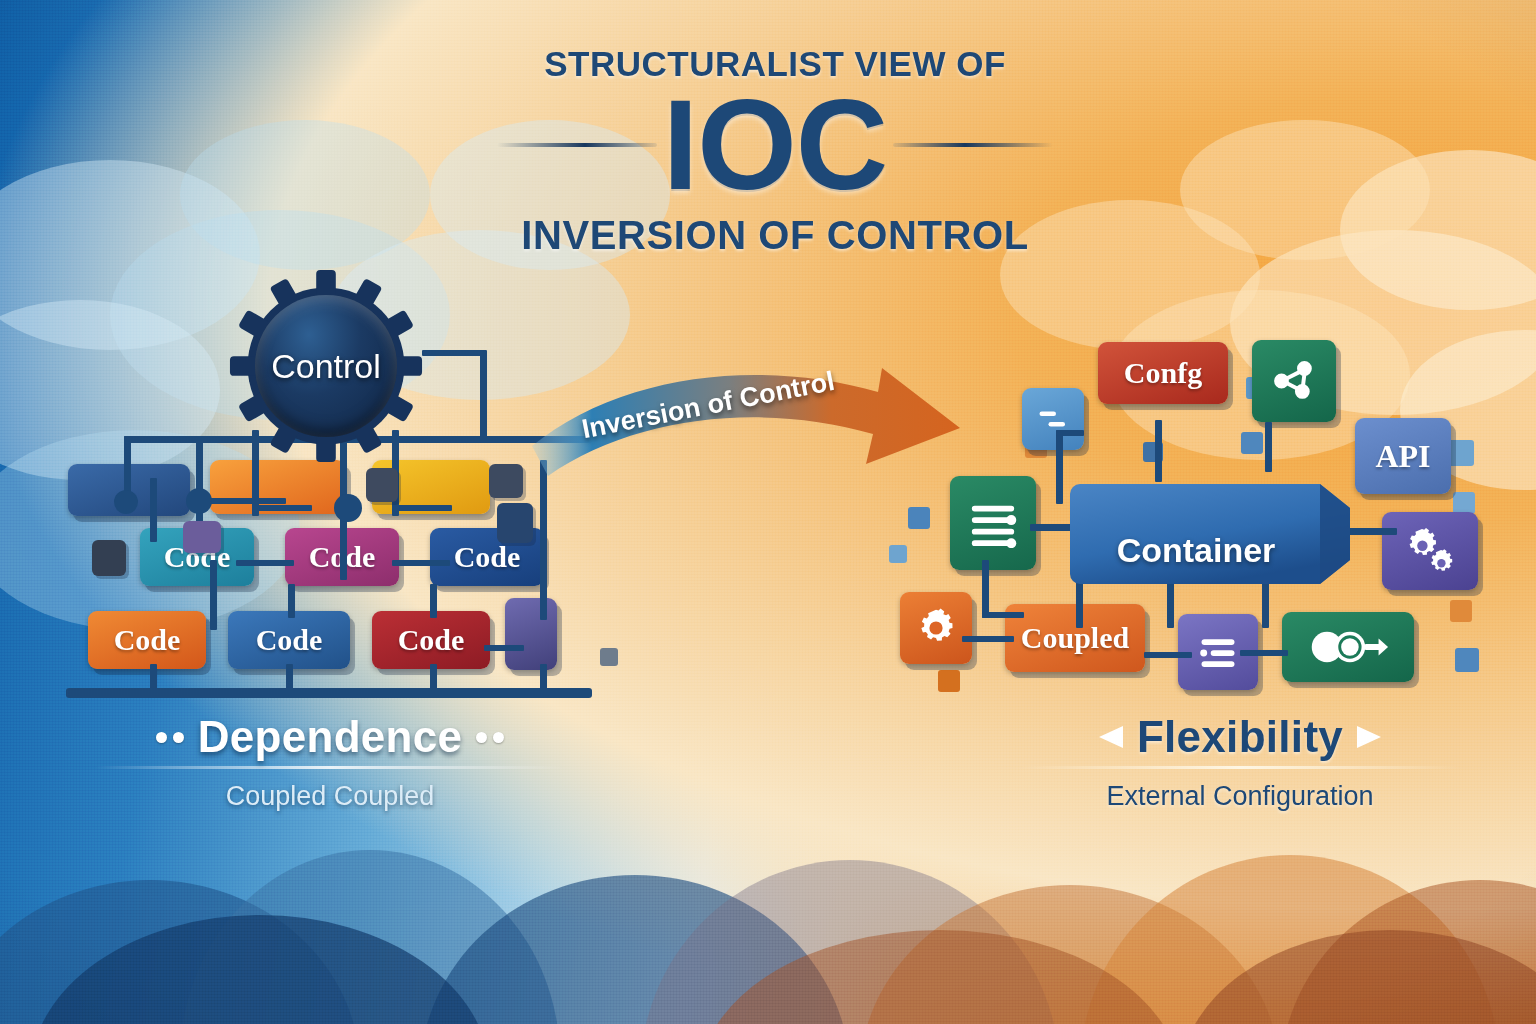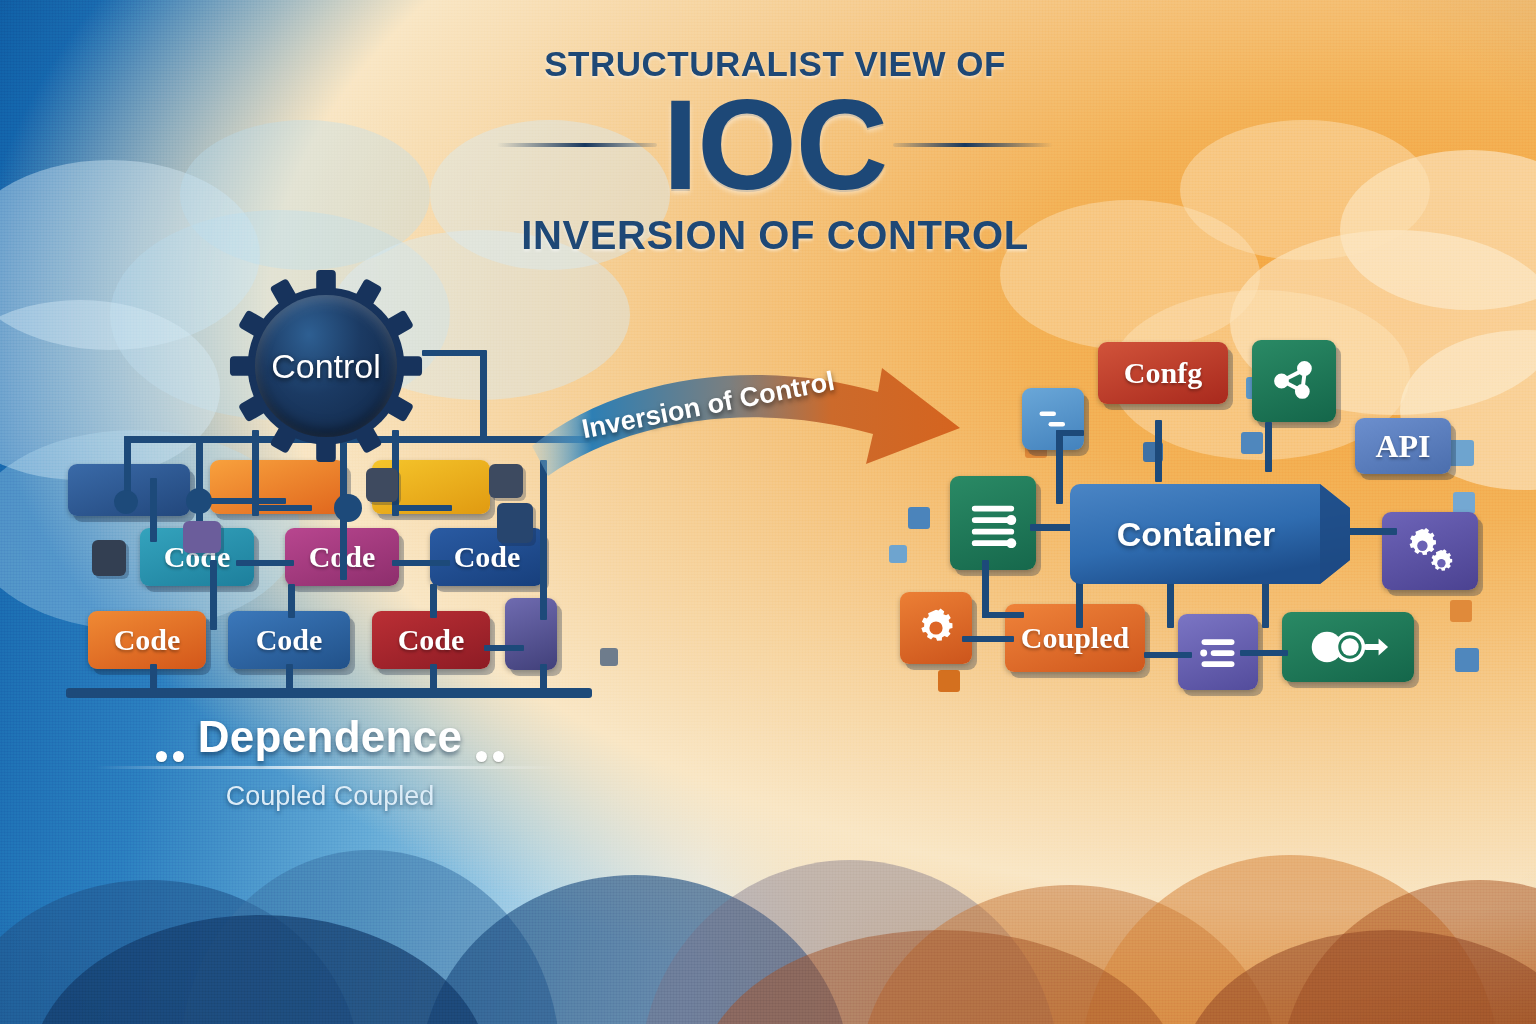--- a/index.html
+++ b/index.html
@@ -79,21 +79,21 @@
   
   .arrowband{position:absolute;z-index:9;}
   .arrowband .atext{
     position:absolute;color:#fff;font-weight:bold;font-size:27px;
     text-shadow:0 3px 5px rgba(0,0,0,.5);white-space:nowrap;
     transform:rotate(-11deg);
   }
 
   
   .foot{position:absolute;text-align:center;z-index:11;}
-  .foot .fhead{font-size:44px;font-weight:bold;letter-spacing:.3px;display:flex;align-items:flex-end;justify-content:center;gap:14px;}
+  .foot .fhead{font-size:44px;font-weight:bold;letter-spacing:.3px;display:flex;align-items:center;justify-content:center;gap:14px;}
   .foot .fline{height:3px;margin:4px auto 0;border-radius:2px;}
   .foot .fsub{font-size:27px;margin-top:12px;}
   .dotpair{display:inline-flex;gap:6px;align-items:center;}
   .dotpair i{display:block;width:11px;height:11px;border-radius:50%;background:#fff;box-shadow:0 1px 2px rgba(0,0,0,.3);}
   .tri{width:0;height:0;border-top:11px solid transparent;border-bottom:11px solid transparent;}
   .tri.l{border-right:24px solid #fff;}
   .tri.r{border-left:24px solid #fff;}
   .icon-svg{display:block;}
 </style>
 </head>
@@ -299,30 +299,30 @@
         <defs>
           <linearGradient id="cg" x1="0" y1="0" x2="0.5" y2="1">
             <stop offset="0%" stop-color="#4a85c5"></stop>
             <stop offset="60%" stop-color="#2f6cb0"></stop>
             <stop offset="100%" stop-color="#1d4e8c"></stop>
           </linearGradient>
         </defs>
         <path d="M10,8 h240 l30,24 v52 l-30,24 h-240 a10,10 0 0 1 -10,-10 v-80 a10,10 0 0 1 10,-10 z" fill="url(#cg)"></path>
         <path d="M250,8 l30,24 v52 l-30,24 z" fill="#1d4a84" opacity=".85"></path>
       </svg>
-      <div style="position:absolute;left:0;top:0;width:252px;height:116px;display:flex;align-items:center;justify-content:center;">
+      <div style="position:absolute;left:0;top:16px;width:252px;height:116px;display:flex;align-items:center;justify-content:center;">
         <span style="color:#fff;font-weight:bold;font-size:34px;text-shadow:0 2px 5px rgba(0,0,0,.45);">Container</span>
       </div>
     </div>
 
     <div class="node" style="left:1098px;top:342px;width:130px;height:62px;background:linear-gradient(160deg,#d1533a,#a8291d);">
       <span class="lbl" style="font-size:30px;">Confg</span>
     </div>
 
-    <div class="node" style="left:1355px;top:418px;width:96px;height:56px;background:linear-gradient(160deg,#6c8fce,#4b6ead);">
+    <div class="node" style="left:1355px;top:418px;width:96px;height:76px;background:linear-gradient(160deg,#6c8fce,#4b6ead);">
       <span class="lbl" style="font-size:32px;">API</span>
     </div>
 
     <div class="node" style="left:1005px;top:604px;width:140px;height:68px;background:linear-gradient(160deg,#ef833a,#cf571d);">
       <span class="lbl" style="font-size:30px;">Coupled</span>
     </div>
 
     <div class="node" style="left:1252px;top:340px;width:84px;height:82px;background:linear-gradient(160deg,#2a8a65,#14664a);">
       <svg width="50" height="50" viewBox="0 0 24 24" fill="none" stroke="#fff" stroke-width="1.9">
         <circle cx="17" cy="6" r="2.6" fill="#fff"></circle>
@@ -404,14 +404,23 @@
       <span>Dependence</span>
       <span class="dotpair">
           <i></i>
           <i></i>
         </span>
     </div>
     <div class="fline" style="width:470px;background:linear-gradient(90deg,rgba(255,255,255,0),rgba(255,255,255,.85),rgba(255,255,255,0));"></div>
     <div class="fsub" style="color:#dcecf7;text-shadow:0 2px 4px rgba(6,32,62,.5);">Coupled Coupled</div>
   </div>
 
+  <div class="foot" style="left:1010px;top:712px;width:460px;">
+    <div class="fhead" style="color:#1d4877;text-shadow:0 2px 3px rgba(255,255,255,.5);">
+      <span class="tri l"></span>
+      <span>Flexibility</span>
+      <span class="tri r"></span>
+    </div>
+    <div class="fline" style="width:440px;background:linear-gradient(90deg,rgba(255,255,255,0),rgba(255,250,235,.9),rgba(255,255,255,0));"></div>
+    <div class="fsub" style="color:#1d4877;text-shadow:0 2px 3px rgba(255,255,255,.45);">External Configuration</div>
+  </div>
 
 </div>
 
 </body></html>

